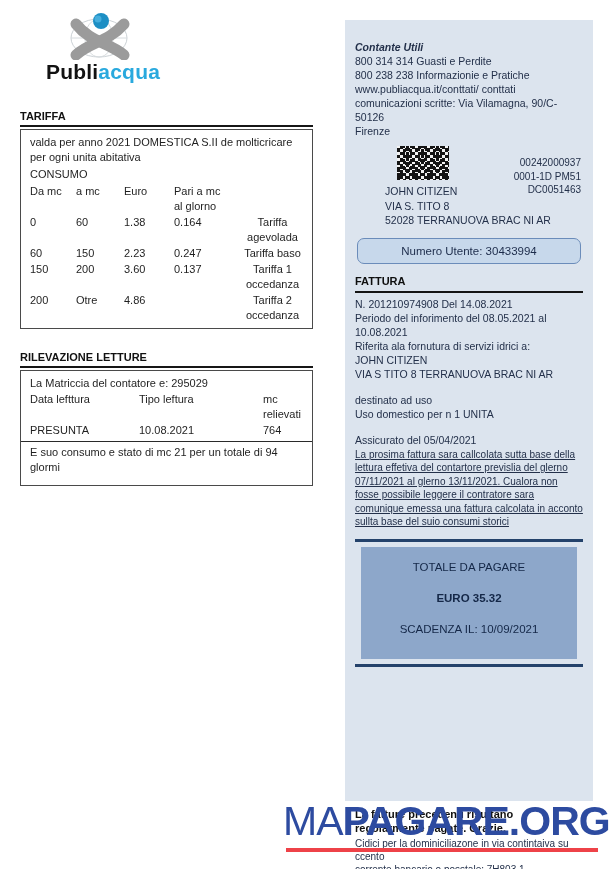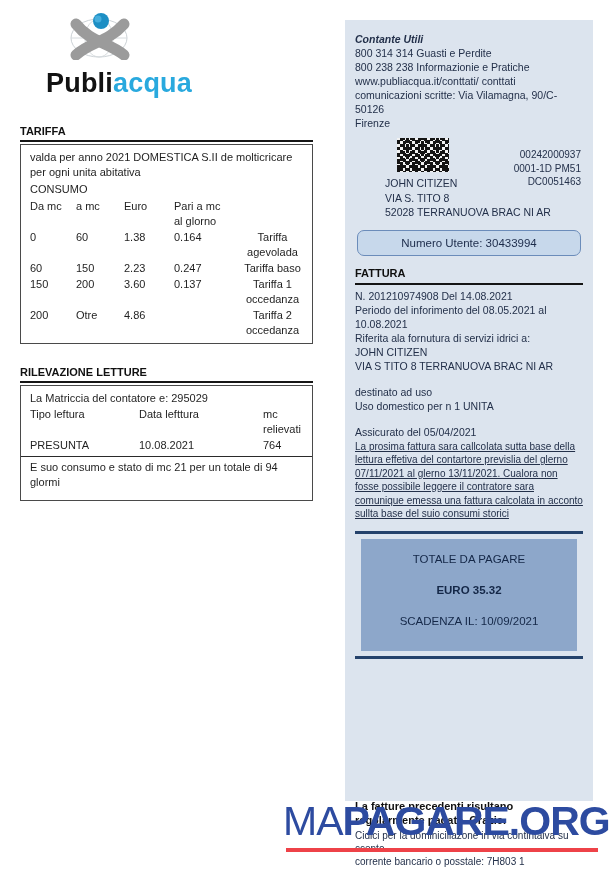--- a/index.html
+++ b/index.html
@@ -5,21 +5,21 @@
   html,body{margin:0;padding:0;}
   body{
     width:614px;height:869px;background:#ffffff;position:relative;
     font-family:"Liberation Sans","DejaVu Sans",sans-serif;color:#1b1b1b;
     overflow:hidden;
   }
   
   .left-col{position:absolute;left:20px;top:12px;width:293px;}
   .logo{margin-left:26px;}
   .logo-icon{display:block;margin-left:22px;}
-  .wordmark{font-size:27px;font-weight:700;letter-spacing:.2px;margin-top:8px;}
+  .wordmark{font-size:21px;font-weight:700;letter-spacing:.2px;margin-top:0;}
   .wordmark .wm-black{color:#121212;}
   .wordmark .wm-blue{color:#29a9de;}
   .section{margin-top:18px;}
   .section-heading{
     font-size:11px;font-weight:700;color:#111;
     border-bottom:2px solid #161616;padding-bottom:3px;margin-bottom:2px;
   }
   .box{
     border:1px solid #4a4a4a;padding:5px 9px;font-size:11px;line-height:15px;
     color:#1f1f1f;
@@ -30,21 +30,21 @@
   .thead{margin-top:2px;}
   .trow{margin-top:1px;}
   .consumo{margin-top:2px;}
   .rgrid{display:grid;grid-template-columns:105px 120px 1fr;column-gap:4px;margin-top:1px;}
   .rnote{
     border-top:1.5px solid #2a2a2a;margin:3px -9px 0;padding:3px 9px 5px;
   }
   
   .right-col{
     position:absolute;left:345px;top:20px;width:248px;height:781px;
-    background:#dce4ee;box-sizing:border-box;padding:12px 10px;
+    background:#dce4ee;box-sizing:border-box;padding:20px 10px;
     font-size:10.5px;line-height:14px;color:#23304a;
   }
   .contact-title{font-style:italic;font-weight:700;}
   .addr{position:relative;margin-top:8px;padding-left:30px;}
   .barcode{
     width:52px;height:34px;margin-left:12px;
     background:
       repeating-conic-gradient(#141414 0% 25%, rgba(255,255,255,0) 0% 50%) 0 0/6px 6px,
       repeating-conic-gradient(#141414 0% 25%, rgba(255,255,255,0) 0% 50%) 3px 2px/10px 7px,
       #f2f2f2;
@@ -155,22 +155,22 @@
         <div class="l">Tariffa 2 occedanza</div>
       </div>
     </div>
   </div>
 
   <div class="section" style="margin-top:22px;">
     <div class="section-heading">RILEVAZIONE LETTURE</div>
     <div class="box">
       <div>La Matriccia del contatore e: 295029</div>
       <div class="rgrid">
+        <div>Data lefttura</div>
         <div>Tipo leftura</div>
-        <div>Data lefttura</div>
         <div>mc relievati</div>
       </div>
       <div class="rgrid">
         <div>PRESUNTA</div>
         <div>10.08.2021</div>
         <div>764</div>
       </div>
       <div class="rnote">E suo consumo e stato di mc 21 per un totale di 94 glormi</div>
     </div>
   </div>

